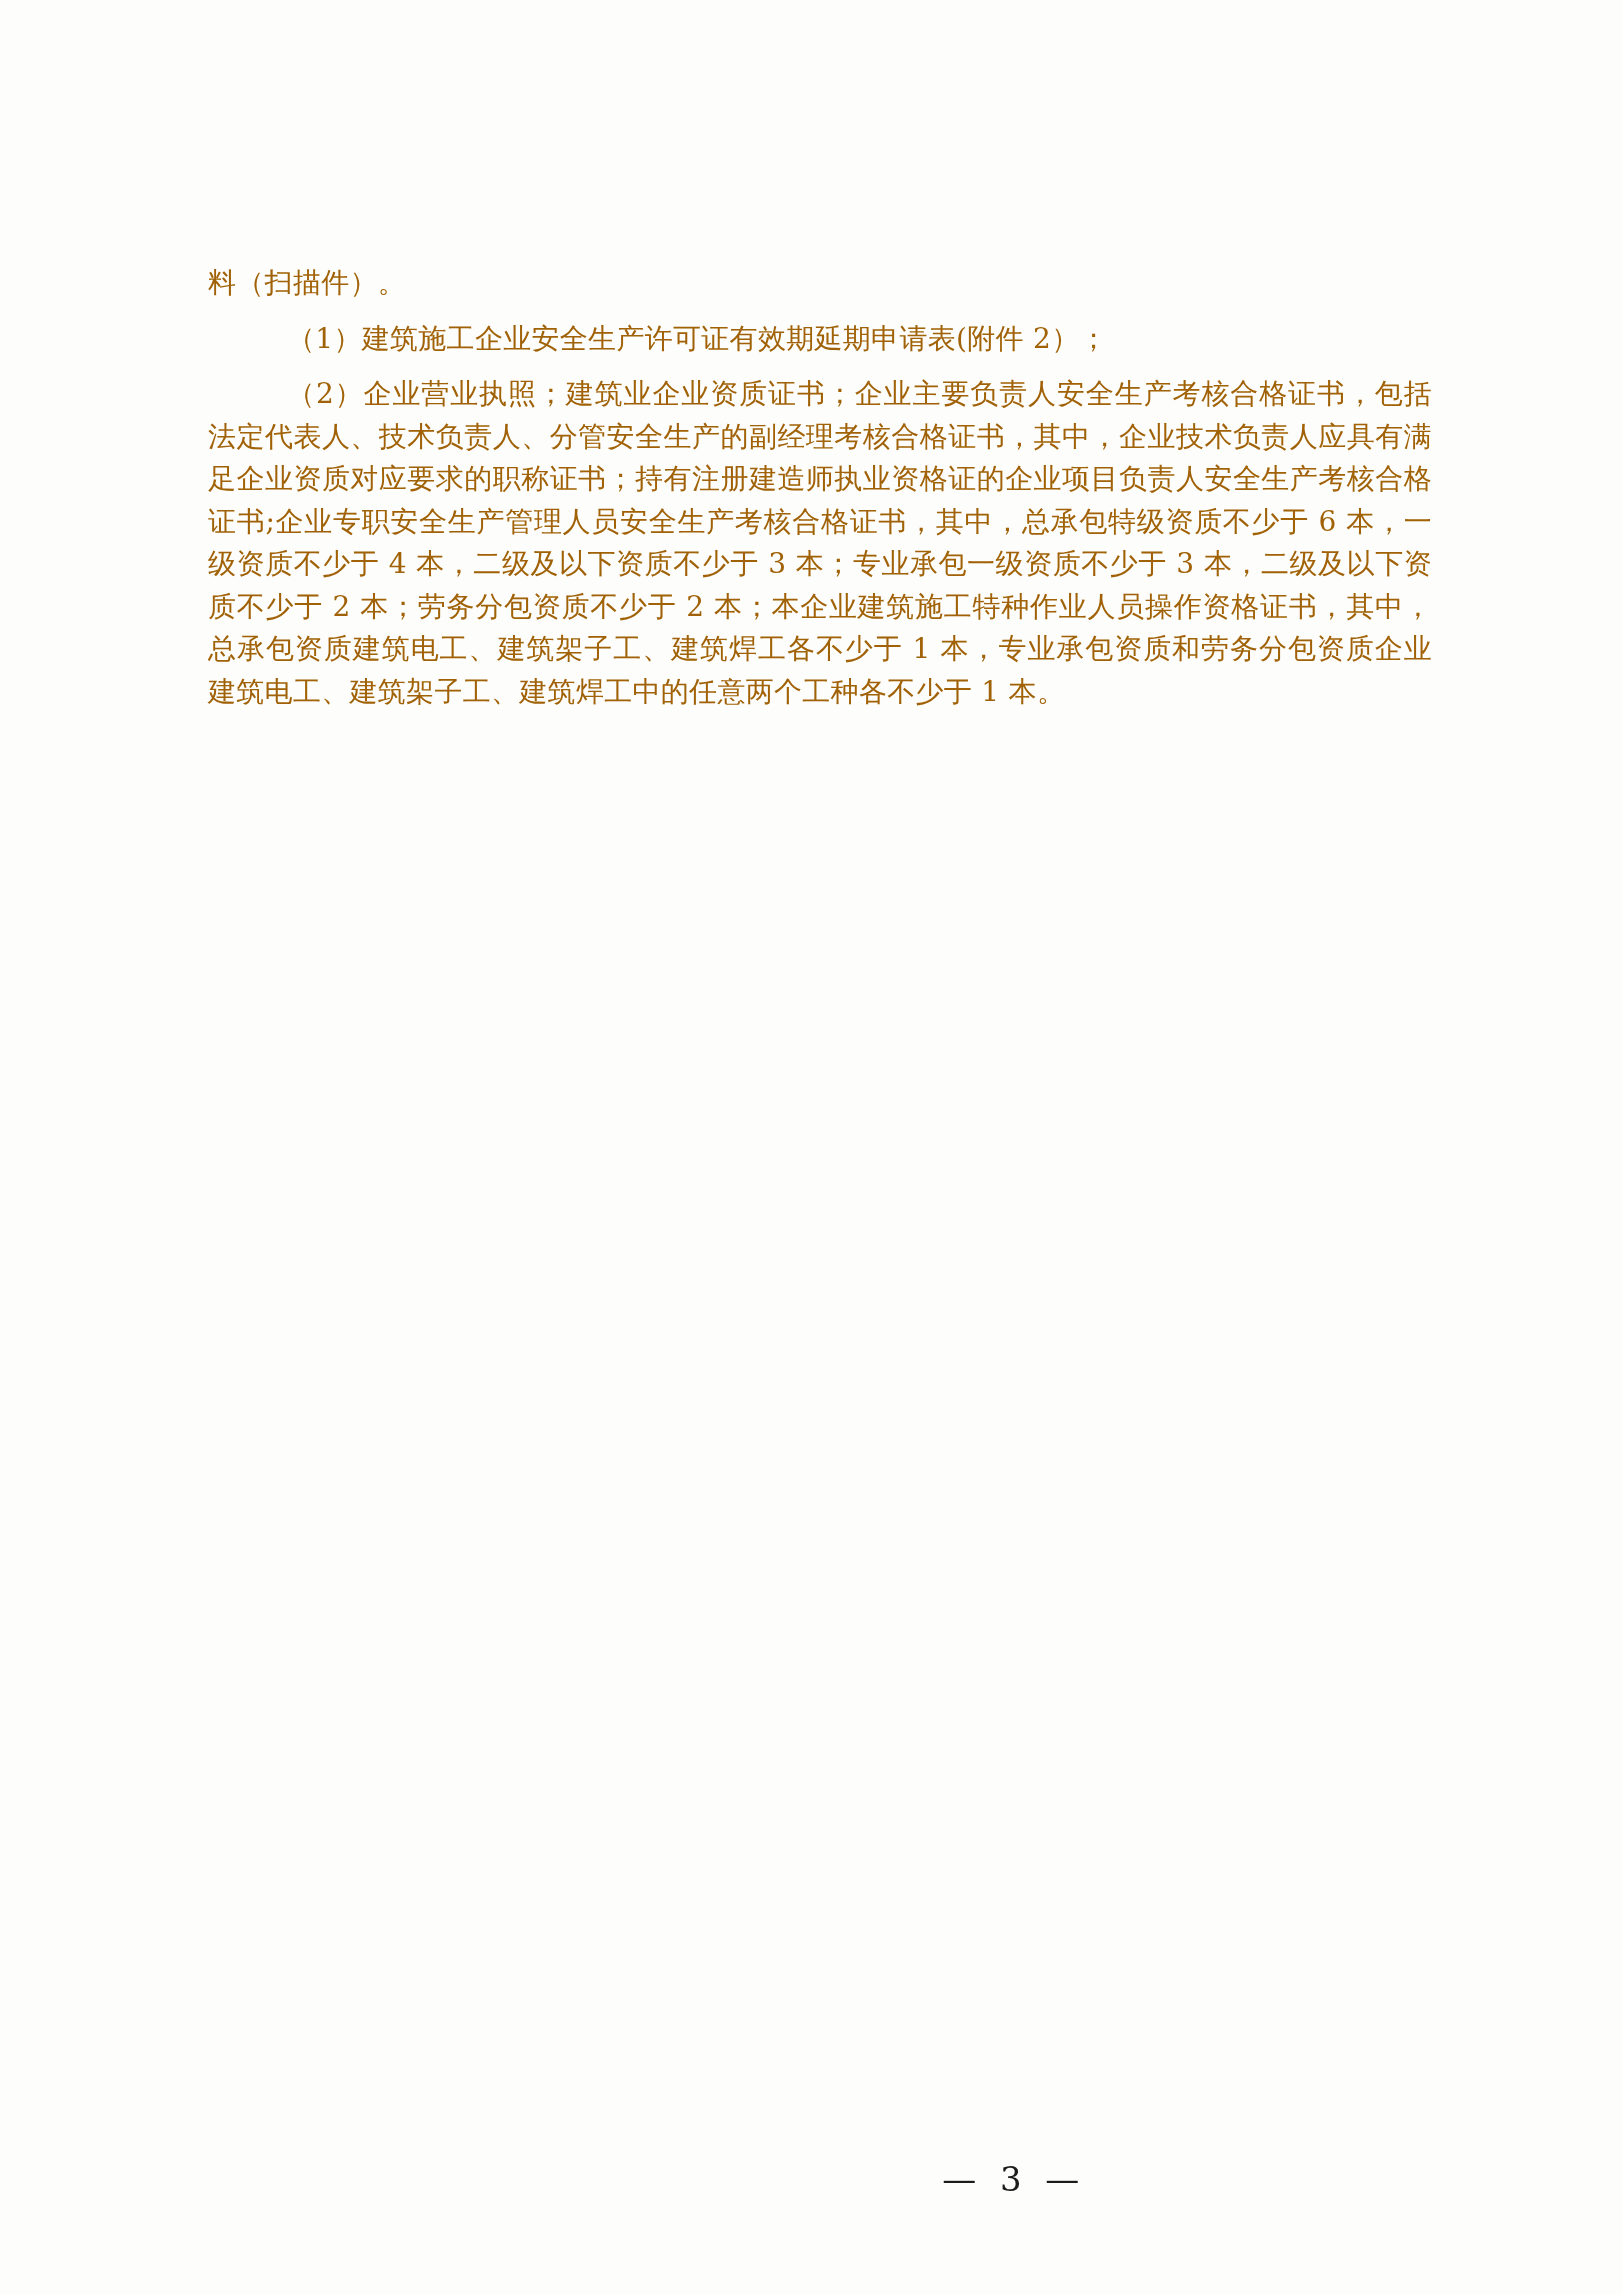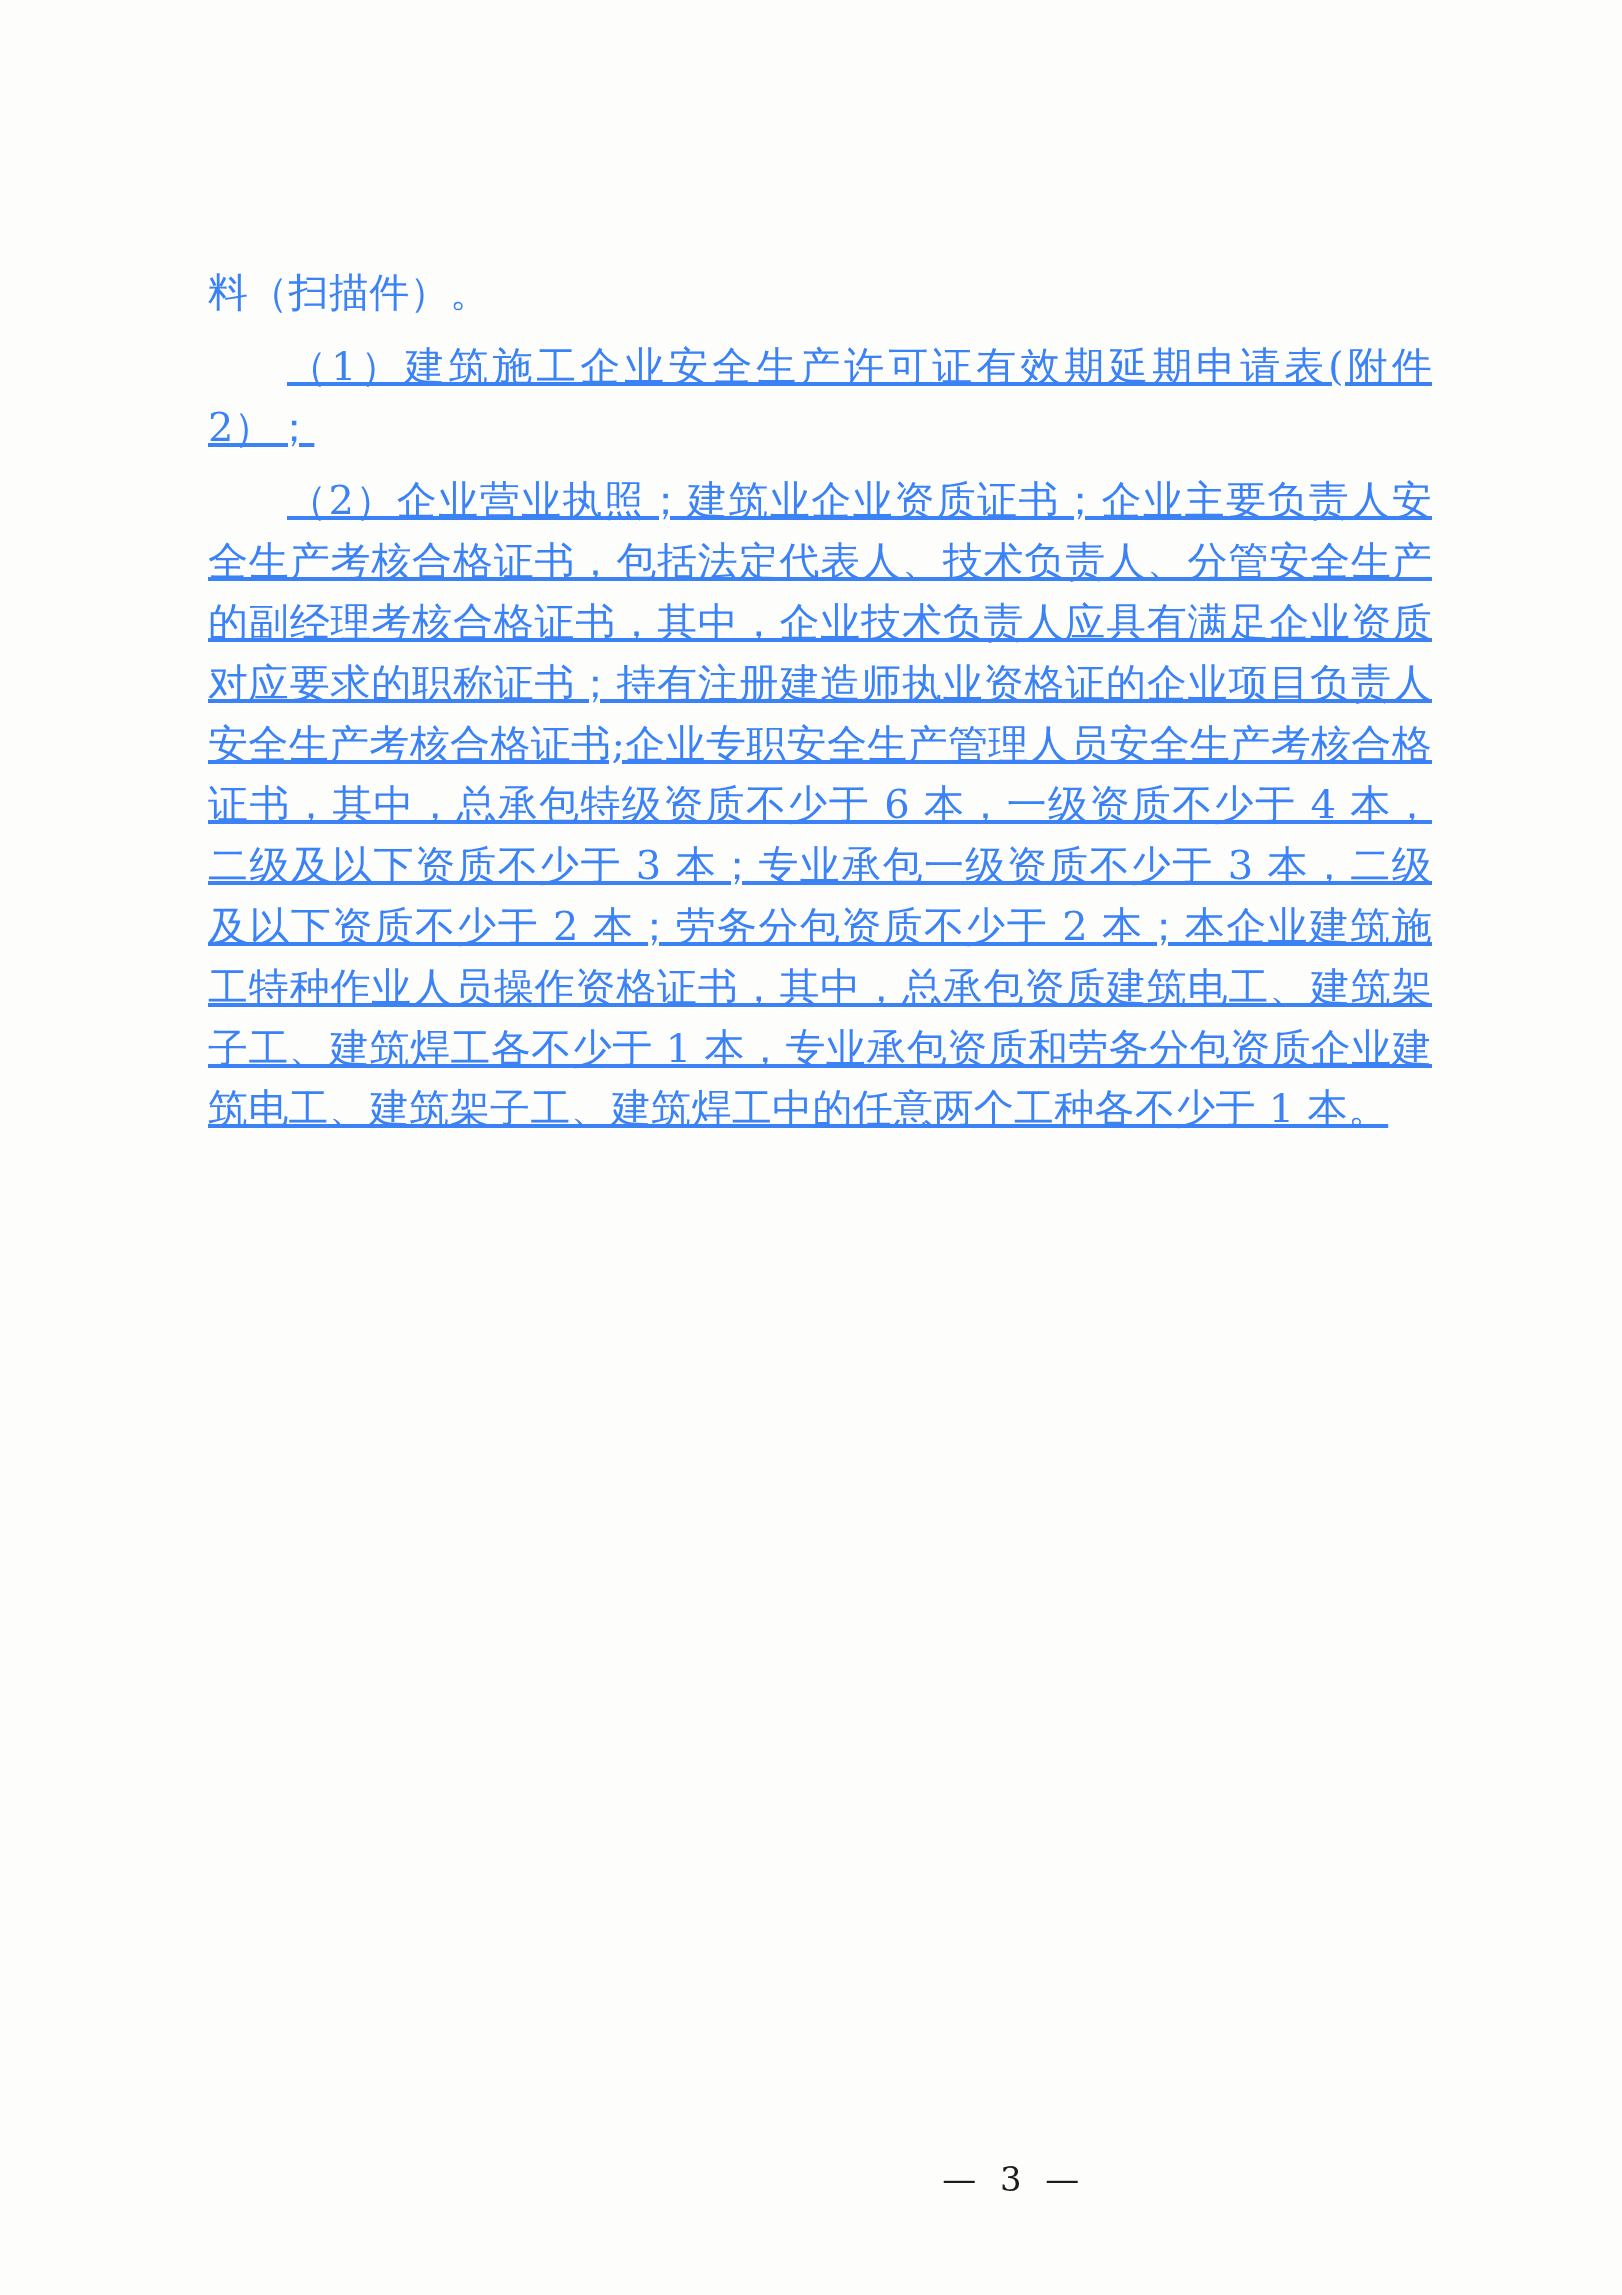--- a/index.html
+++ b/index.html
@@ -18,32 +18,31 @@
     box-sizing: border-box;
     overflow: hidden;
   }
   .content {
     position: absolute;
     left: 208px;
     top: 262px;
     width: 1224px;
   }
   .para {
-    font-size: 40px;
+    font-size: 28px;
     line-height: 1.52;
-    color: #3b82f6;
+    color: #a16207;
     text-align: justify;
     text-justify: inter-ideograph;
     letter-spacing: 0.3px;
     margin: 0 0 6.5px 0;
     font-family: "DejaVu Serif", "Liberation Serif", serif;
   }
   .para.indent {
     text-indent: 79px;
-    text-decoration: underline;
   }
   .gap-small { height: 6.5px; }
   .gap-med { height: 15.7px; }
   .footer {
     position: absolute;
     left: 0;
     right: 0;
     bottom: 96px;
     text-align: center;
     font-size: 34px;

